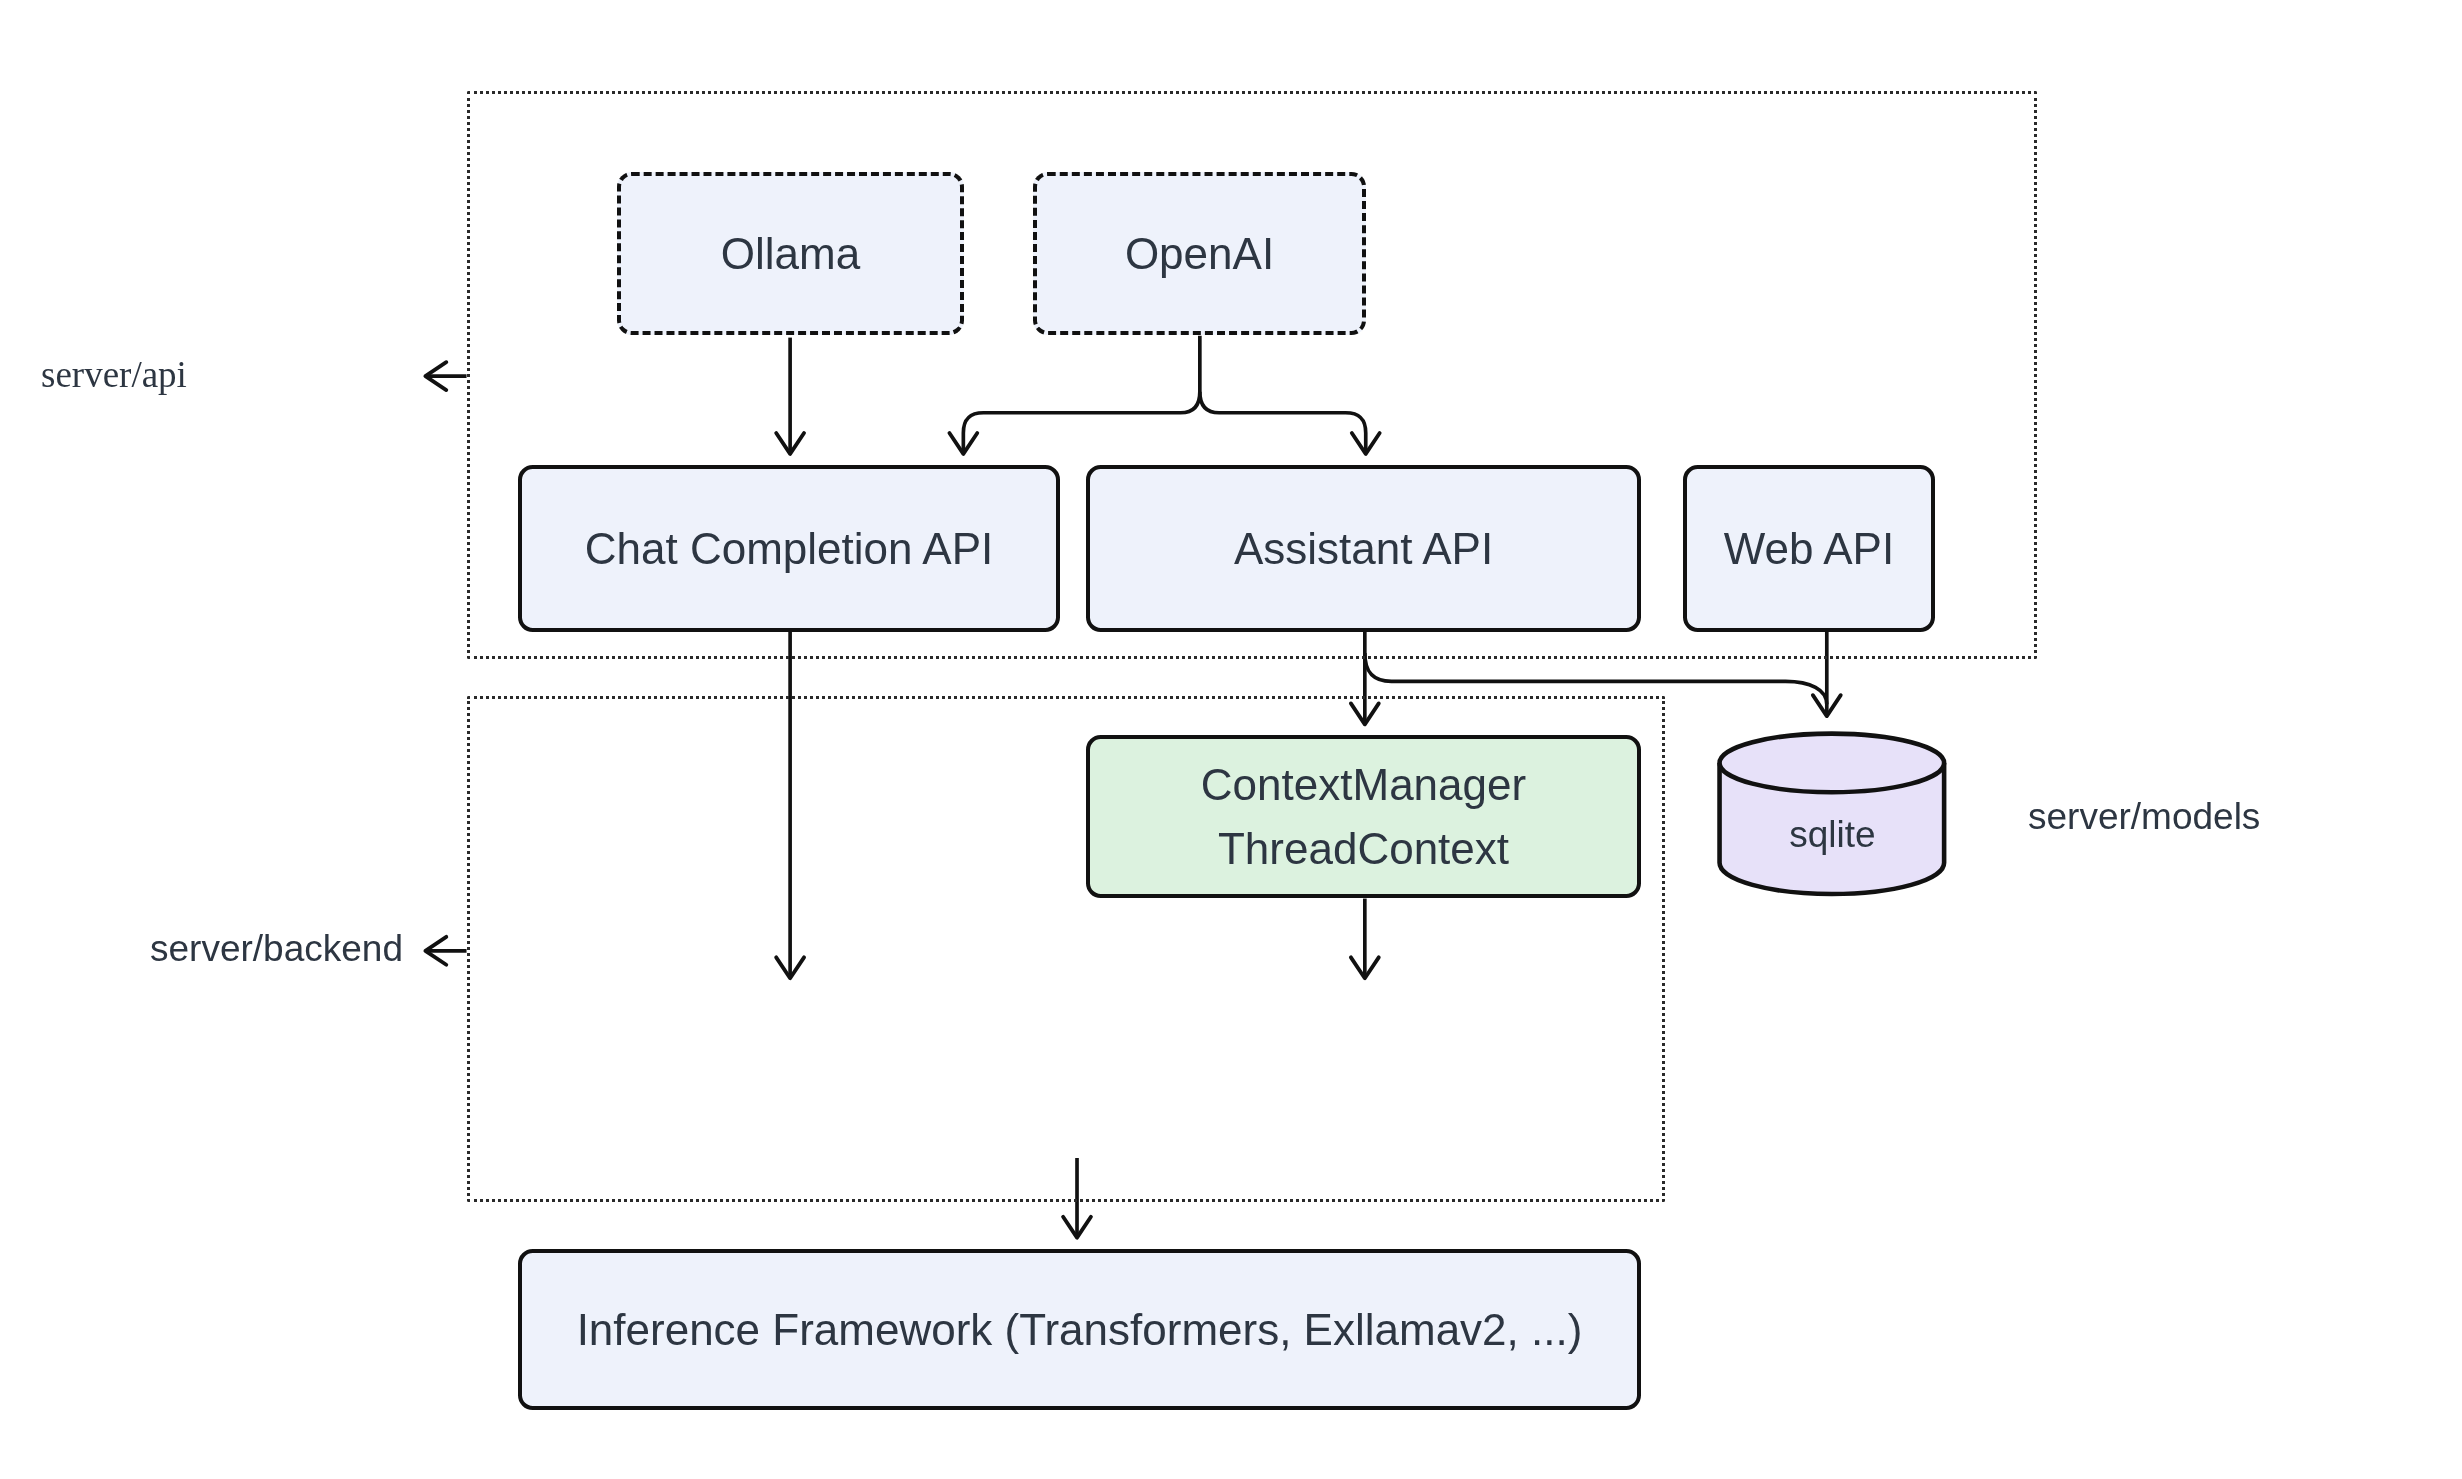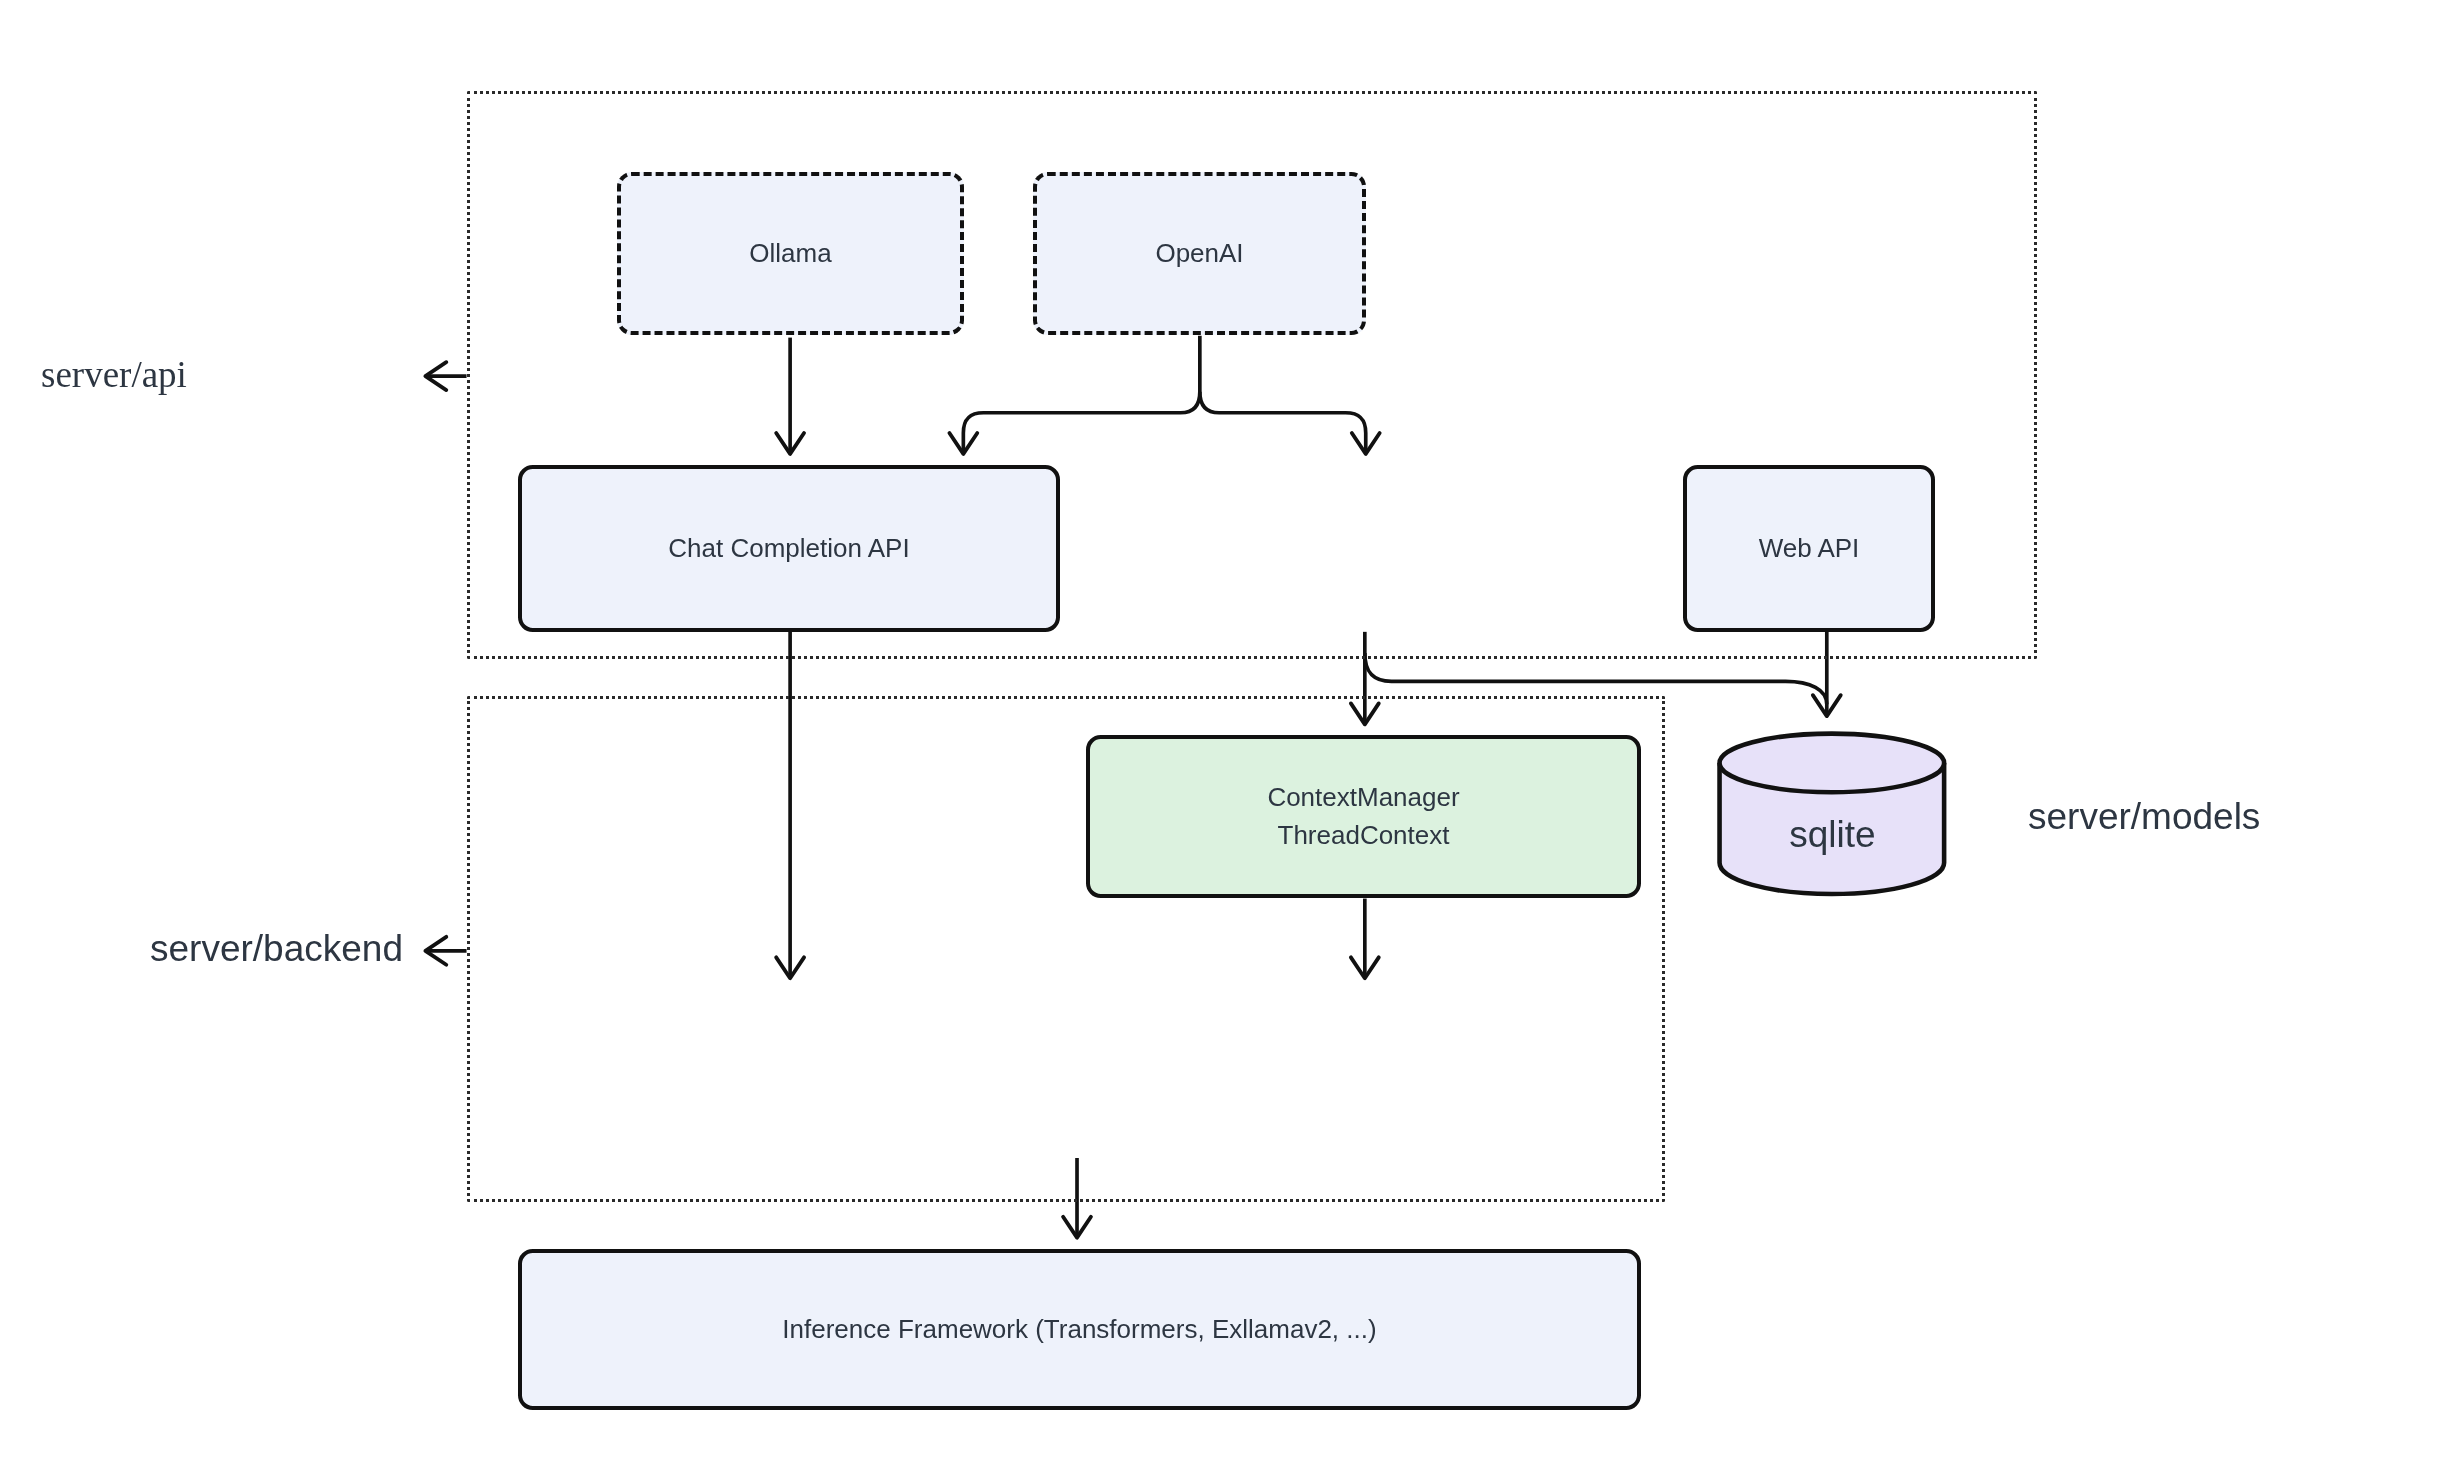--- a/index.html
+++ b/index.html
@@ -8,21 +8,21 @@
   }
   html,body{margin:0;padding:0;}
   body{background:var(--background);font-family:"Liberation Sans","DejaVu Sans",sans-serif;}
   .canvas{position:relative;width:2462px;height:1480px;background:var(--background);overflow:hidden;}
   .wires{position:absolute;left:0;top:0;}
   .container-box{position:absolute;box-sizing:border-box;border:3.7px dotted var(--container-border);border-radius:1.8px;}
   #c-api{left:467px;top:91px;width:1570px;height:568px;}
   #c-backend{left:467px;top:696px;width:1198px;height:506px;}
   .node{position:absolute;box-sizing:border-box;border:4.6px solid var(--stroke);border-radius:14.7px;
         background:var(--node-blue);display:flex;flex-direction:column;align-items:center;justify-content:center;
-        text-align:center;font-size:26px;color:var(--text);line-height:1.45;}
+        text-align:center;font-size:44px;color:var(--text);line-height:1.45;}
   .node.dashed{border-style:dashed;}
   .node.green{background:var(--node-green);}
   .node.yellow{background:var(--node-yellow);}
   #n-ollama{left:617px;top:172px;width:347px;height:163px;}
   #n-openai{left:1033px;top:172px;width:333px;height:163px;}
   #n-chat{left:518px;top:465px;width:542px;height:167px;}
   #n-assistant{left:1086px;top:465px;width:555px;height:167px;}
   #n-web{left:1683px;top:465px;width:252px;height:167px;}
   #n-context{left:1086px;top:735px;width:555px;height:163px;}
   #n-backend-interface{left:522px;top:989px;width:1084px;height:169px;}
@@ -68,20 +68,23 @@
 
   <div class="node dashed" id="n-ollama">
     <span>Ollama</span>
   </div>
   <div class="node dashed" id="n-openai">
     <span>OpenAI</span>
   </div>
   <div class="node" id="n-chat">
     <span>Chat Completion API</span>
   </div>
+  <div class="node" id="n-assistant">
+    <span>Assistant API</span>
+  </div>
   <div class="node" id="n-web">
     <span>Web API</span>
   </div>
   <div class="node green" id="n-context">
     <span>ContextManager</span>
     <span>ThreadContext</span>
   </div>
   <div class="node" id="n-inference">
     <span>Inference Framework (Transformers, Exllamav2, ...)</span>
   </div>

